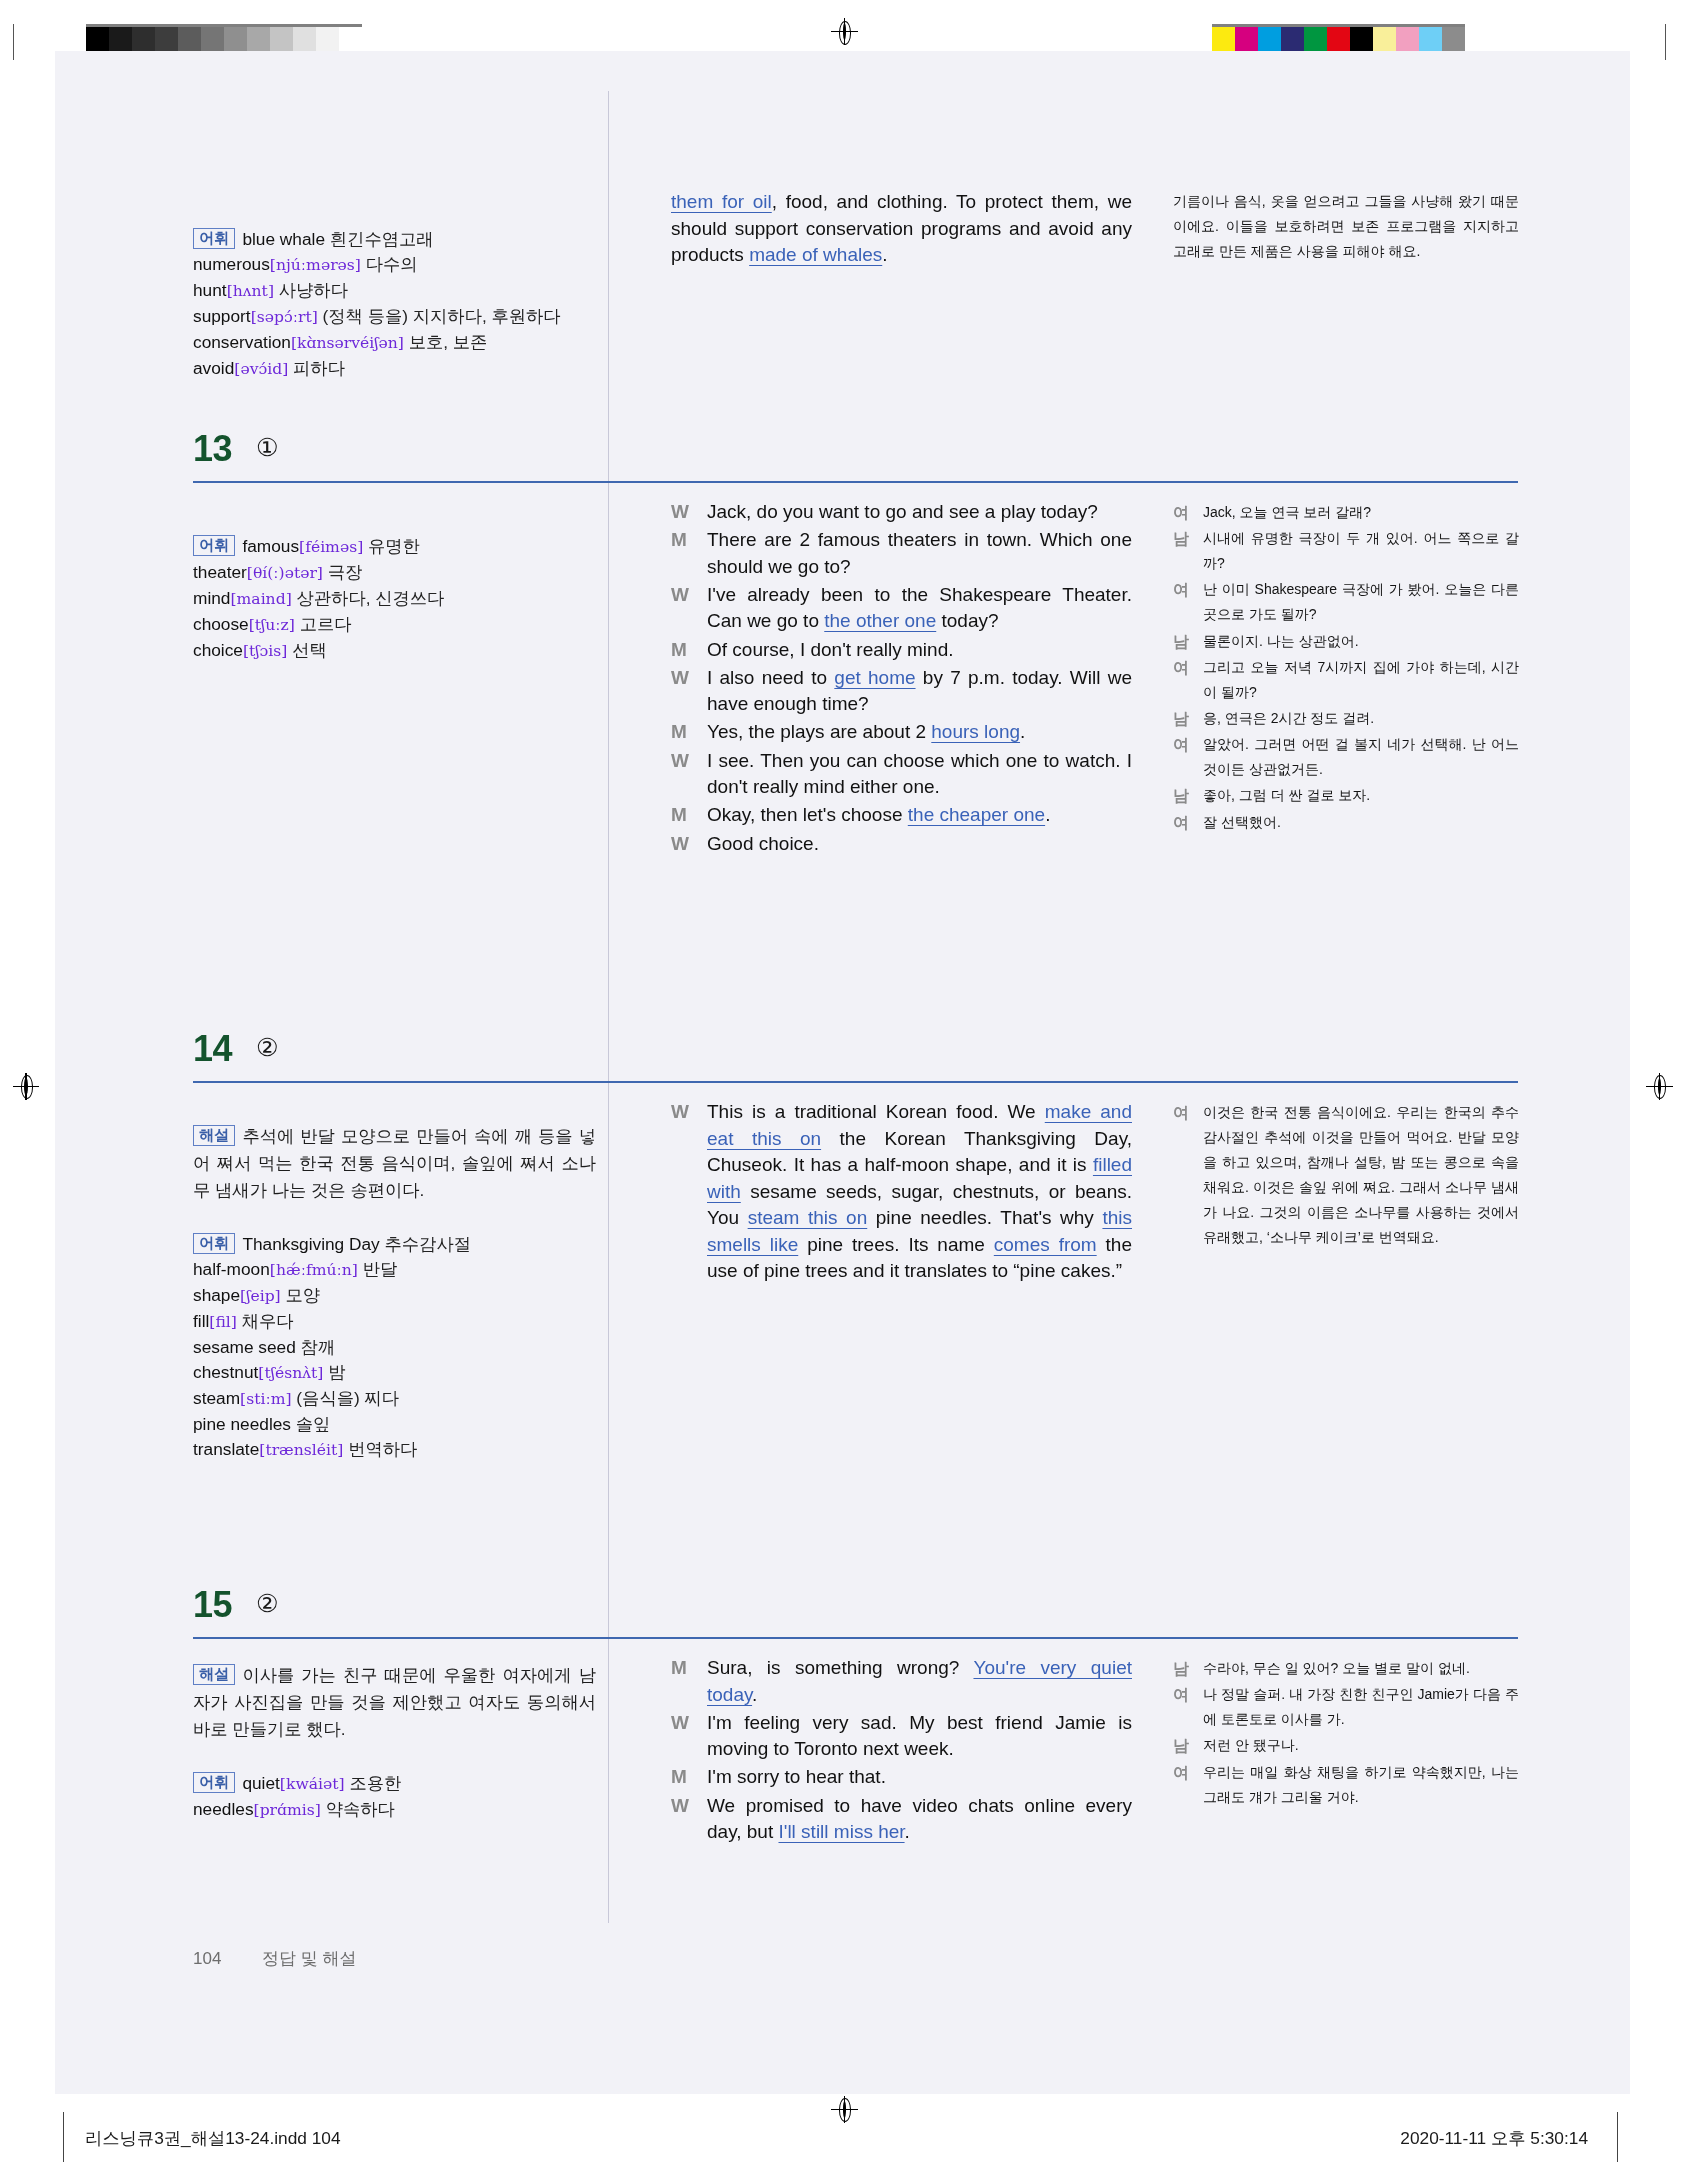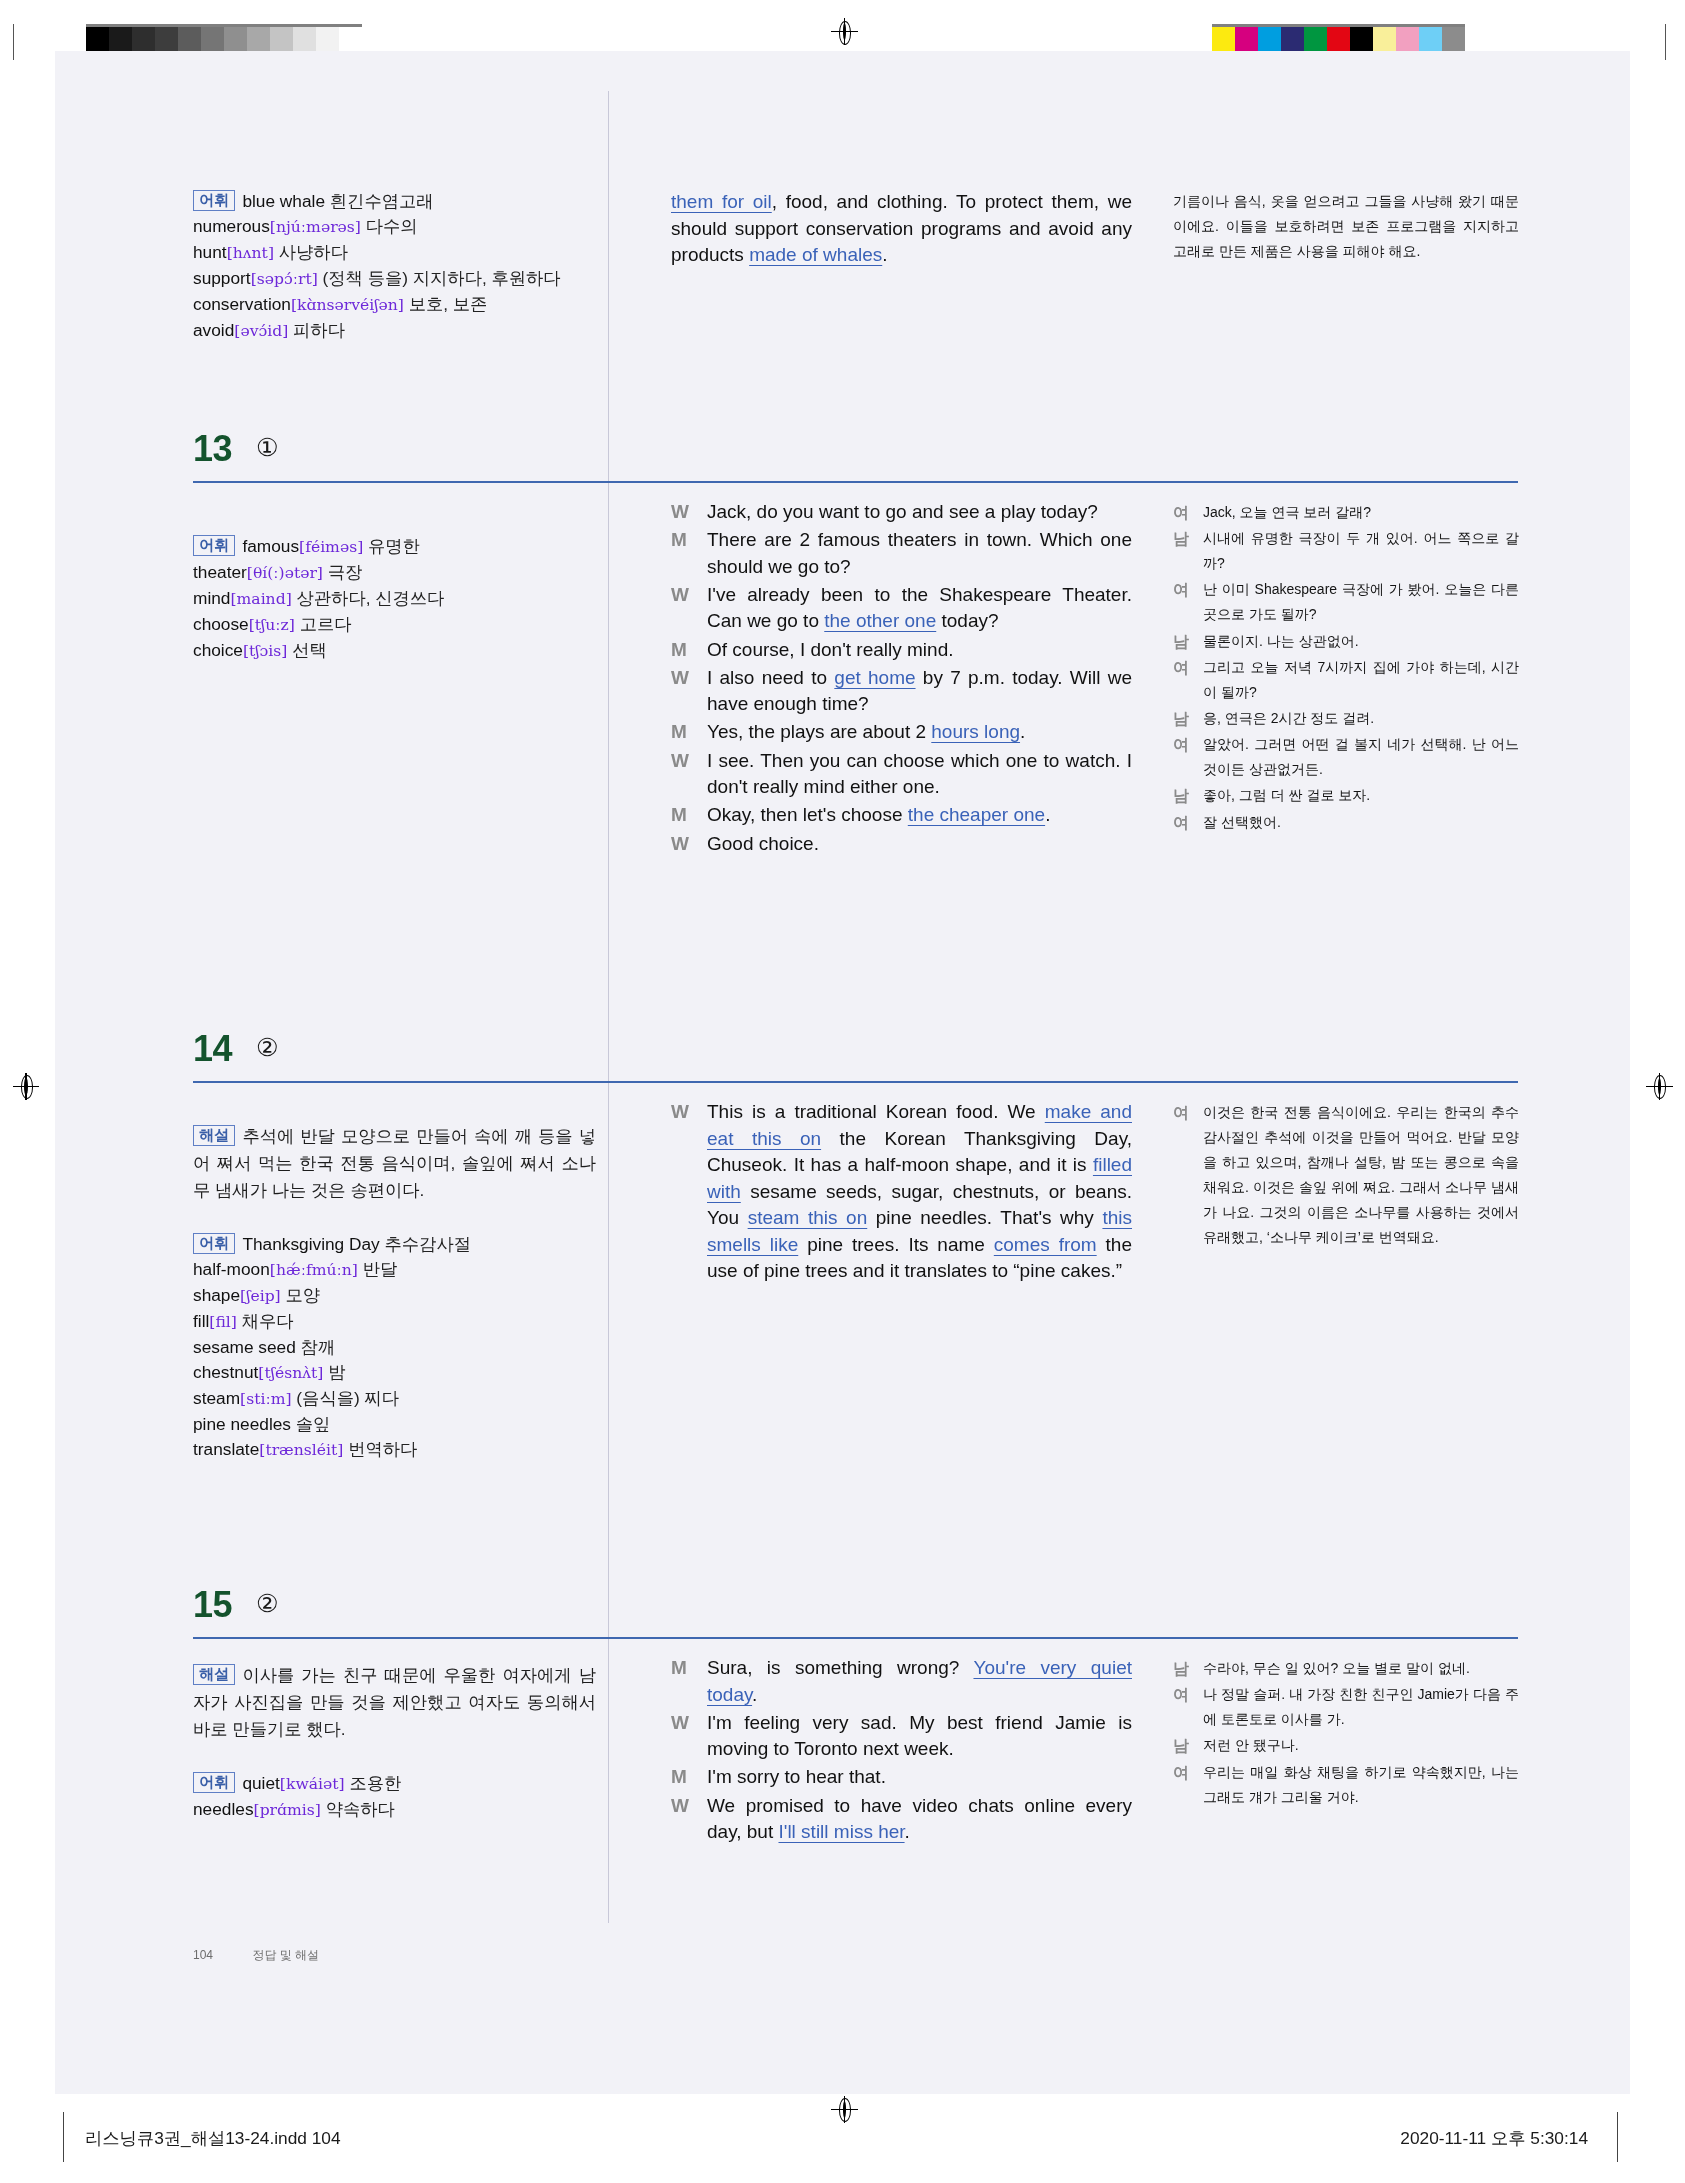--- a/index.html
+++ b/index.html
@@ -47,21 +47,21 @@
 
   
   .col-left{position:absolute;left:0;width:403px;}
   .tag{
     display:inline-block;border:1.2px solid #5f7fc5;color:#3a5fa8;
     font-size:15px;font-weight:bold;padding:1.2px 5.2px 2.3px;
     line-height:1;vertical-align:1.7px;margin-right:7px;
     background:#f2f2f7;
   }
   .kr-block{font-size:17.3px;line-height:27px;color:#1d1d1d;text-align:justify;}
-  .vocab{font-size:17.3px;line-height:25px;color:#1d1d1d;}
+  .vocab{font-size:17.3px;line-height:25px;color:#1d1d1d;margin-top:38px;}
   .vocab .w{font-weight:500;color:#111;}
   .vocab .ipa{font-family:"DejaVu Serif",serif;font-size:15.6px;color:#6d28d9;text-align:center;}
   .vocab .mn{color:#222;}
 
   
   .col-mid{position:absolute;left:461px;width:461px;margin-left:17px;}
   .line{position:relative;margin-bottom:1.7px;}
   .spk{
     position:absolute;left:0;top:0;width:23px;
     font-size:19px;font-weight:bold;color:#8a8a8a;line-height:26.5px;
@@ -81,21 +81,21 @@
   }
   .kutt{
     margin-left:30px;font-size:14px;line-height:25px;color:#141414;
     text-align:justify;text-align-last:left;
   }
 
   
   .passage-row{position:absolute;left:138px;top:138px;width:1325px;}
 
   
-  .pg-foot{position:absolute;left:138px;top:1896px;font-size:12px;color:#6d6d6d;}
+  .pg-foot{position:absolute;left:138px;top:1896px;font-size:17px;color:#6d6d6d;}
   .pg-foot .num{margin-right:36px;}
 
   
   .print-foot{position:absolute;left:0;top:2120px;width:1686px;height:46px;
     font-size:17.3px;color:#1a1a1a;}
   .print-foot .left{position:absolute;left:85px;top:5.8px;}
   .print-foot .right{position:absolute;right:98px;top:5.8px;}
   .print-foot .bar{position:absolute;left:63px;top:-8px;width:1.2px;height:50px;background:#444;}
   .print-foot .bar2{position:absolute;right:68px;top:-8px;width:1.2px;height:50px;background:#444;}
 </style>

